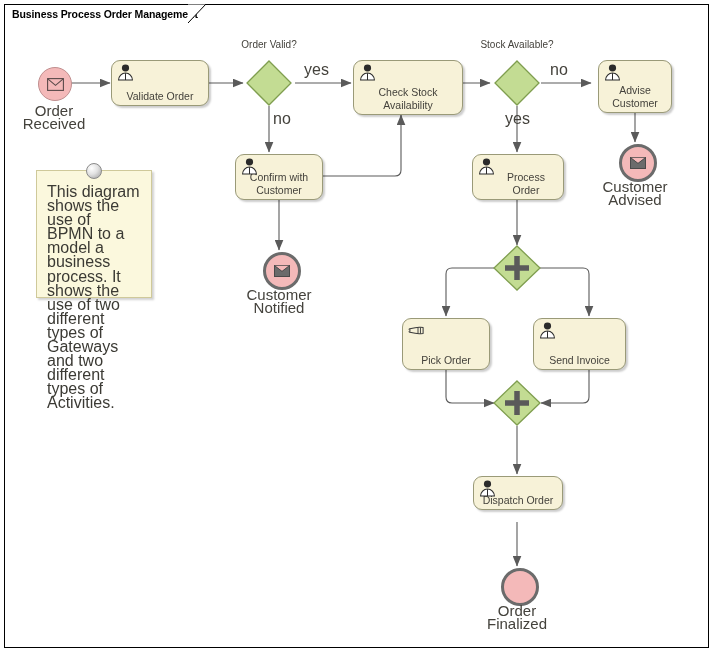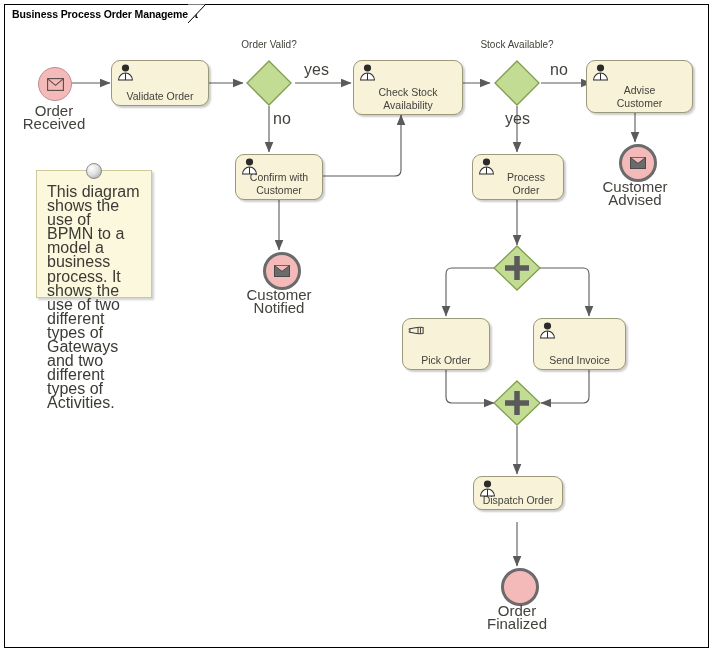--- a/index.html
+++ b/index.html
@@ -308,21 +308,21 @@
   <div class="node task" style="left:353px; top:60px; width:110px; height:55px;">
     <svg class="task-icon" viewBox="0 0 17 17">
       <ellipse cx="8.5" cy="4" rx="3.6" ry="3.4" fill="#2b2b2b"></ellipse>
       <path d="M 1.6 16 A 6.9 7 0 0 1 15.4 16 Z" fill="#ffffff" stroke="#2b2b2b" stroke-width="1.1"></path>
       <path d="M 8.5 9.2 L 8.5 16" stroke="#2b2b2b" stroke-width="1"></path>
     </svg>
     <span class="task-label">Check Stock
 Availability</span>
   </div>
 
-  <div class="node task" style="left:586px; top:60px; width:107px; height:53px;">
+  <div class="node task" style="left:598px; top:60px; width:74px; height:53px;">
     <svg class="task-icon" viewBox="0 0 17 17">
       <ellipse cx="8.5" cy="4" rx="3.6" ry="3.4" fill="#2b2b2b"></ellipse>
       <path d="M 1.6 16 A 6.9 7 0 0 1 15.4 16 Z" fill="#ffffff" stroke="#2b2b2b" stroke-width="1.1"></path>
       <path d="M 8.5 9.2 L 8.5 16" stroke="#2b2b2b" stroke-width="1"></path>
     </svg>
     <span class="task-label">Advise
 Customer</span>
   </div>
 
   <div class="node task" style="left:235px; top:154px; width:88px; height:46px;">

